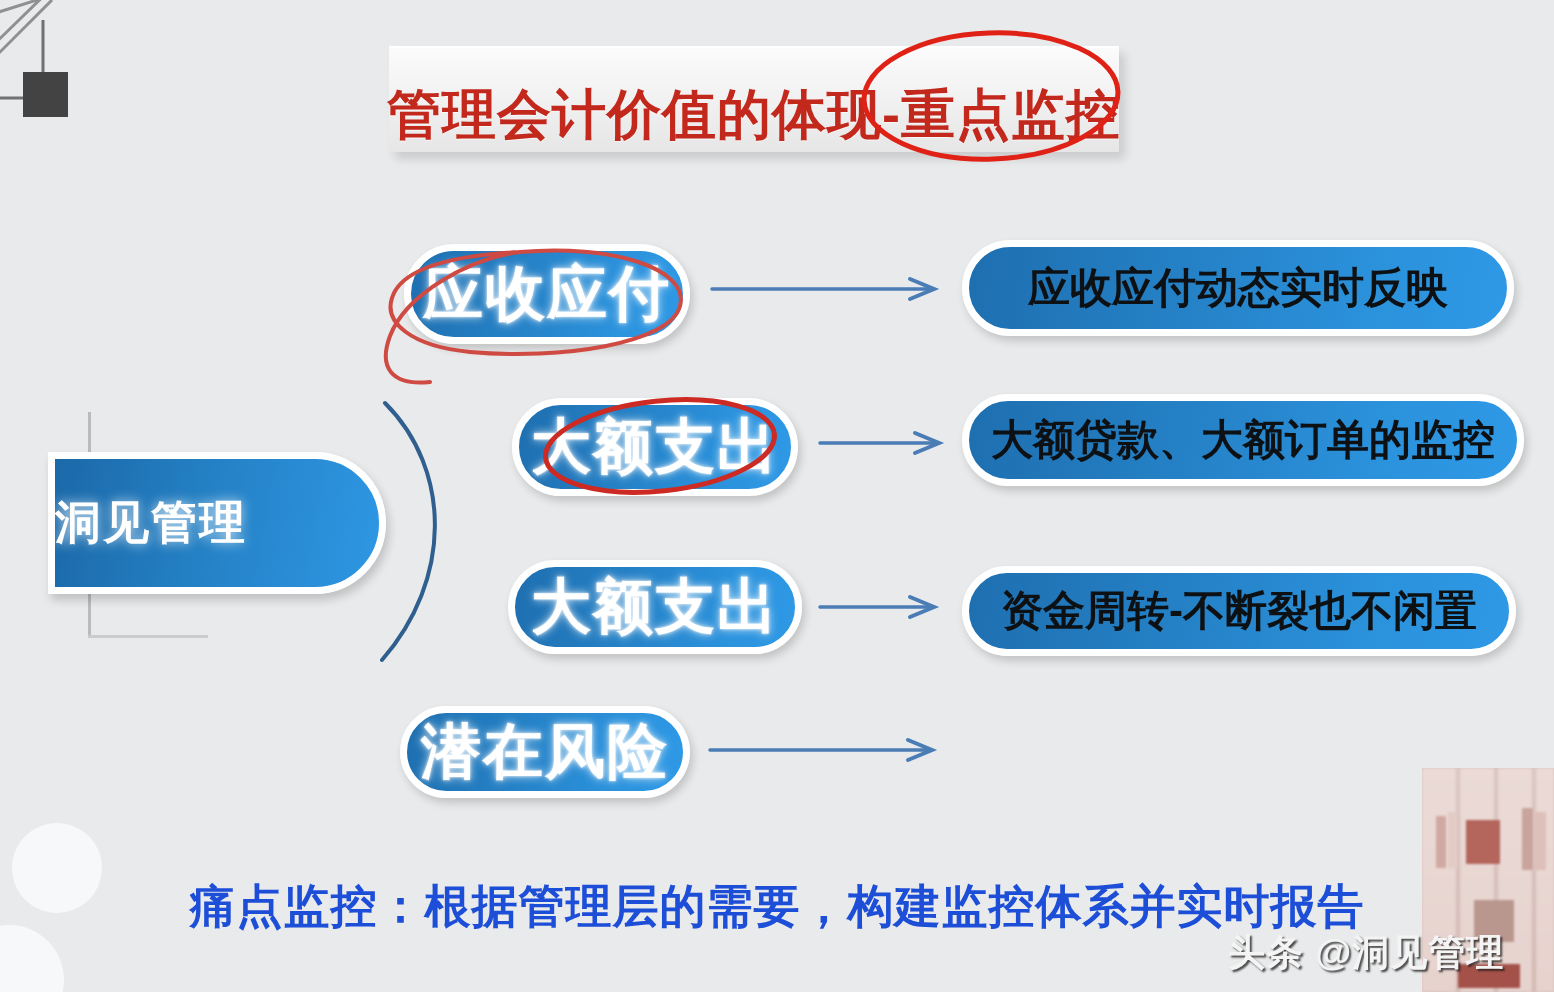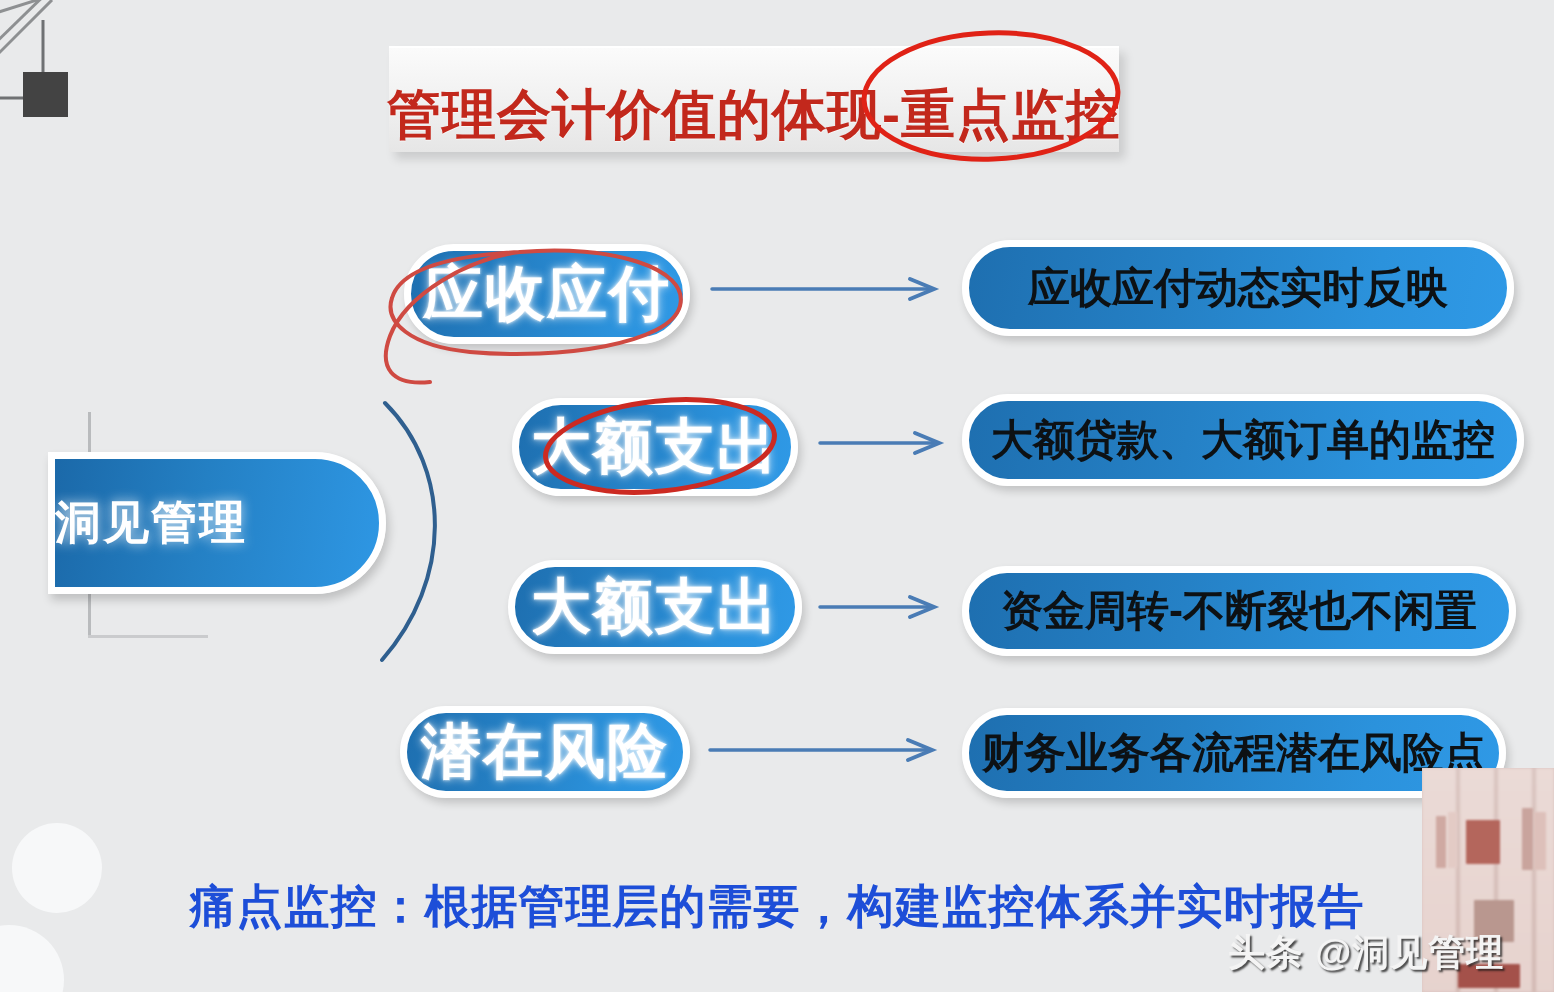--- a/index.html
+++ b/index.html
@@ -261,23 +261,20 @@
   </div>
 
   <div class="pill pill-right" style="left:962px; top:394px; width:562px; height:92px;">
     <span class="pill-label">大额贷款、大额订单的监控</span>
   </div>
 
   <div class="pill pill-right" style="left:962px; top:566px; width:554px; height:90px;">
     <span class="pill-label">资金周转-不断裂也不闲置</span>
   </div>
 
-  <div class="pill pill-right" style="left:962px; top:708px; width:544px; height:90px;">
-    <span class="pill-label">财务业务各流程潜在风险点</span>
-  </div>
 
   <svg class="annotations" viewBox="0 0 1554 992">
 
     <ellipse cx="991" cy="96" rx="127" ry="63" fill="none" stroke="#e02216" stroke-width="5" transform="rotate(-2 991 96)"></ellipse>
 
     <path d="M 520 252 C 610 244, 690 268, 680 306 C 670 344, 560 360, 470 352
              C 410 346, 384 322, 392 298 C 400 272, 440 256, 520 252
              C 470 258, 406 294, 390 336 C 378 368, 392 386, 430 382" fill="none" stroke="#cf4a42" stroke-width="4" stroke-linecap="round"></path>
 
     <ellipse cx="660" cy="446" rx="115" ry="45" fill="none" stroke="#cc2a22" stroke-width="5" transform="rotate(-6 660 446)"></ellipse>

